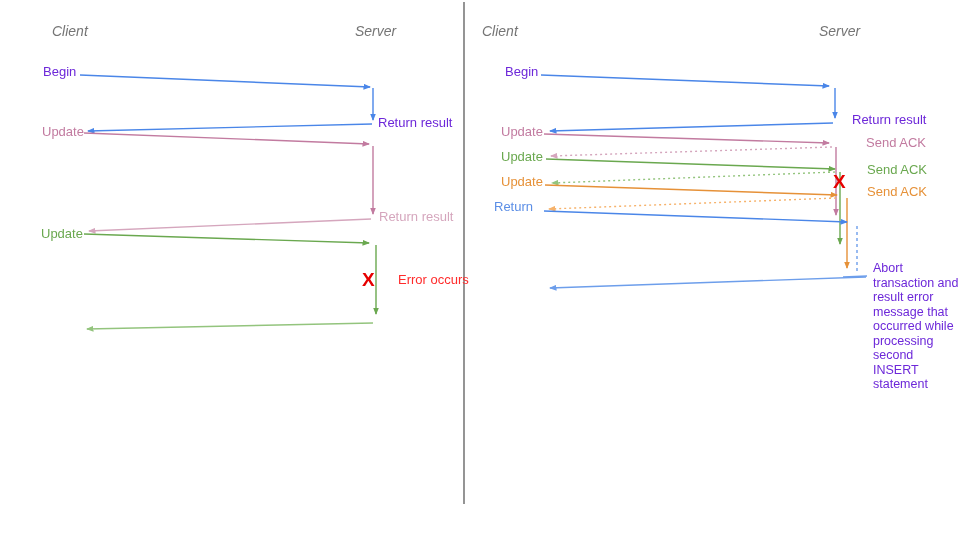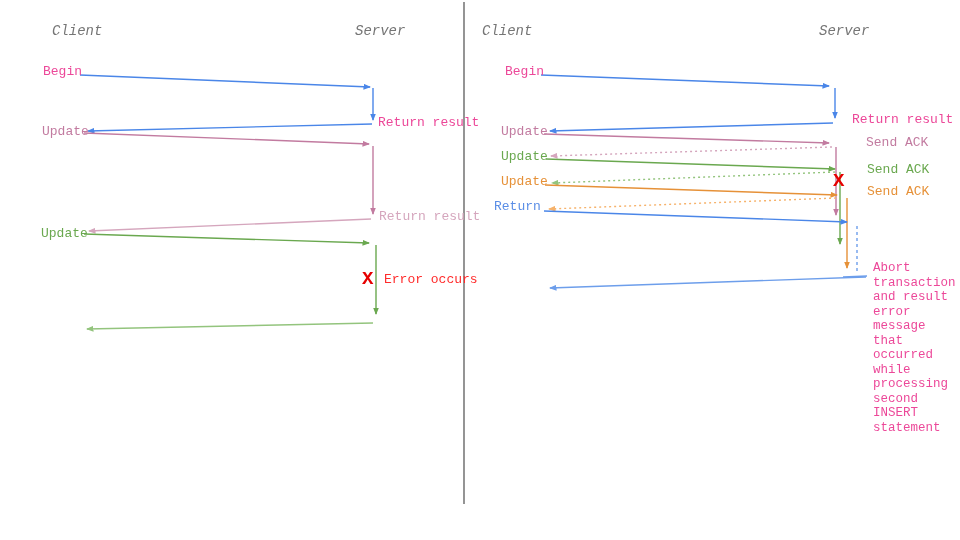--- a/index.html
+++ b/index.html
@@ -1,23 +1,23 @@
 <!DOCTYPE html>
 <html><head>
 <meta charset="utf-8">
 <style>
   html,body{margin:0;padding:0;background:#ffffff;}
   #stage{
     position:relative;width:960px;height:504px;background:#ffffff;overflow:hidden;
-    font-family:Liberation Mono, monospace;
+    font-family:Liberation Sans, sans-serif;
   }
   #arrows{position:absolute;left:0;top:0;width:960px;height:540px;}
   .lbl{position:absolute;font-size:13px;line-height:15px;white-space:nowrap;}
   .hdr{position:absolute;font-size:14px;line-height:16px;font-style:italic;color:#757575;white-space:nowrap;}
-  .blue{color:#ec4899;} .bluel{color:#5b8ee6;}
+  .blue{color:#6d28d9;} .bluel{color:#5b8ee6;}
   .pink{color:#c27ba0;} .pinkl{color:#d5a6bd;}
   .green{color:#6aa84f;} .greenl{color:#93c47d;}
   .orange{color:#e69138;}
   .red{color:#ff2b2b;}
   .xmark{position:absolute;font-size:19px;line-height:19px;font-weight:700;color:#e60000;}
   .wrapblock{white-space:normal;font-size:12.5px;line-height:14.5px;}
   .title{position:absolute;font-size:16px;line-height:18px;color:#111111;text-align:center;width:200px;white-space:nowrap;}
   .timelbl{position:absolute;font-size:13px;line-height:15px;color:#111111;}
   svg line{fill:none;}
   .s-blue{stroke:#4a86e8;} .s-bluel{stroke:#6d9eeb;}
@@ -105,21 +105,21 @@
   <div class="hdr" style="left:355px;top:23px;">Server</div>
   <div class="hdr" style="left:482px;top:23px;">Client</div>
   <div class="hdr" style="left:819px;top:23px;">Server</div>
 
   <div class="lbl blue" style="left:43px;top:64px;">Begin</div>
   <div class="lbl blue" style="left:378px;top:115px;">Return result</div>
   <div class="lbl pink" style="left:42px;top:124px;">Update</div>
   <div class="lbl pinkl" style="left:379px;top:209px;">Return result</div>
   <div class="lbl green" style="left:41px;top:226px;">Update</div>
   <div class="xmark" style="left:362px;top:270px;">X</div>
-  <div class="lbl red" style="left:384px;top:272px;">Error occurs</div>
+  <div class="lbl red" style="left:398px;top:272px;">Error occurs</div>
 
   <div class="lbl blue" style="left:505px;top:64px;">Begin</div>
   <div class="lbl blue" style="left:852px;top:112px;">Return result</div>
   <div class="lbl pink" style="left:501px;top:124px;">Update</div>
   <div class="lbl pink" style="left:866px;top:135px;">Send ACK</div>
   <div class="lbl green" style="left:501px;top:149px;">Update</div>
   <div class="lbl green" style="left:867px;top:162px;">Send ACK</div>
   <div class="lbl orange" style="left:501px;top:174px;">Update</div>
   <div class="lbl orange" style="left:867px;top:184px;">Send ACK</div>
   <div class="lbl bluel" style="left:494px;top:199px;">Return</div>

